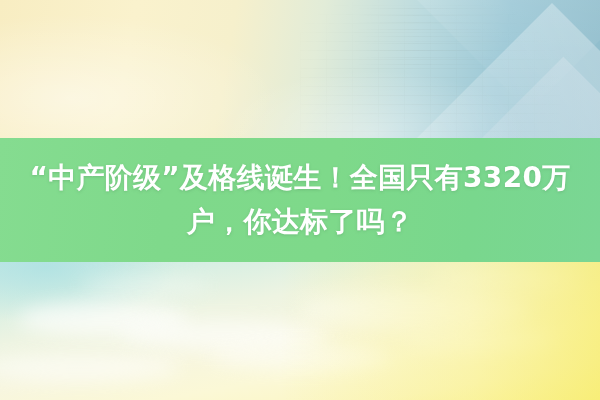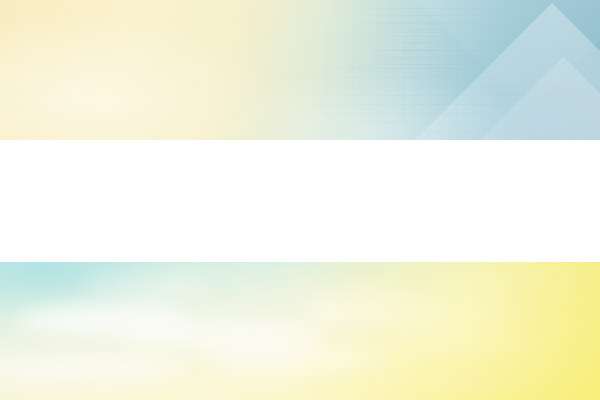--- a/index.html
+++ b/index.html
@@ -204,20 +204,23 @@
 
   <div class="top-area">
     <div class="wedge-a"></div>
     <div class="wedge-b"></div>
     <div class="wedge-c"></div>
     <div class="ghost-doc"></div>
     <div class="ghost-doc2"></div>
     <div class="haze-top"></div>
   </div>
 
+  <div class="headline-band">
+    <h1 class="headline-text">“中产阶级”及格线诞生！全国只有3320万户，你达标了吗？</h1>
+  </div>
 
   <div class="bottom-area">
     <div class="bottom-tint-left"></div>
     <div class="cloud c7"></div>
     <div class="cloud c8"></div>
     <div class="cloud c3"></div>
     <div class="cloud c1"></div>
     <div class="cloud c2"></div>
     <div class="cloud c4"></div>
     <div class="cloud c5"></div>

